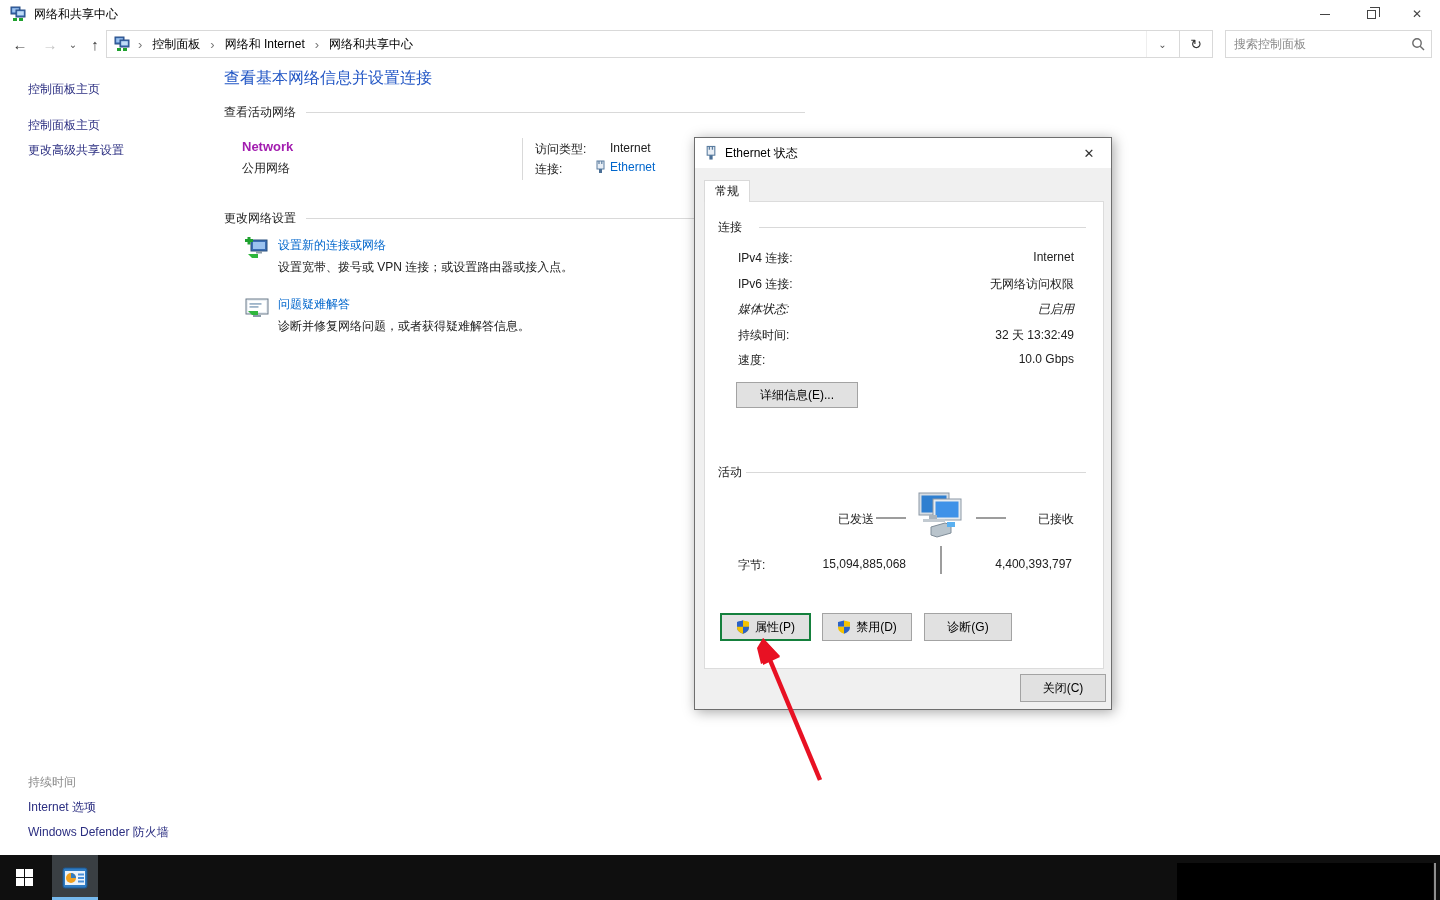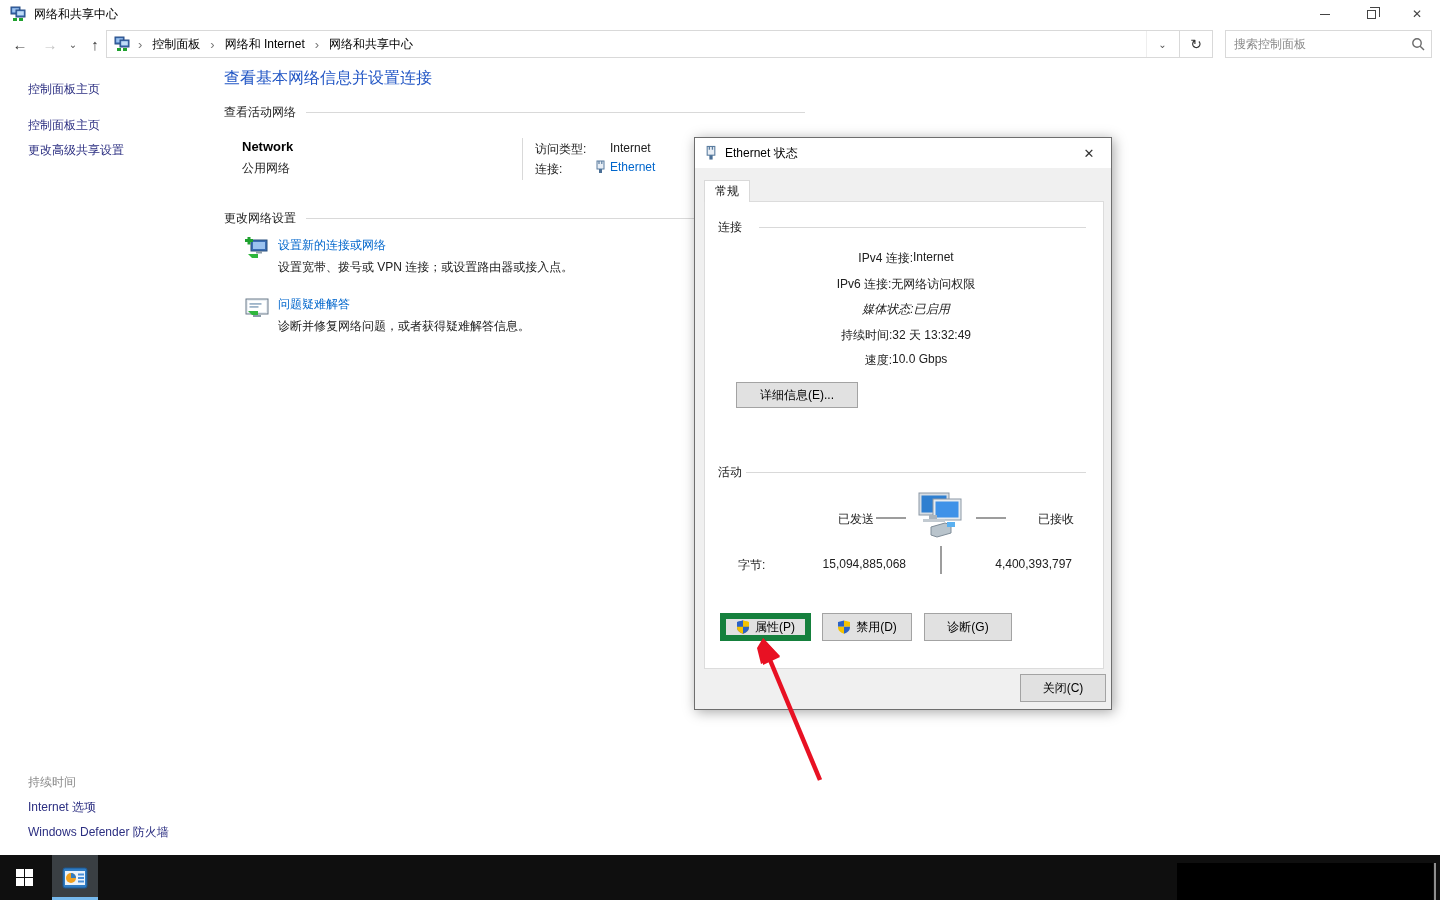--- a/index.html
+++ b/index.html
@@ -39,21 +39,21 @@
   .search-icon { width:26px; display:flex; justify-content:center; align-items:center; }
 
   
   .side-link { position:absolute; left:28px; color:#2b2e81; cursor:pointer; white-space:nowrap; }
   .see-also-hdr { position:absolute; left:28px; color:#8a8a8a; }
 
   
   .page-heading { position:absolute; left:224px; top:68px; font-size:16px; color:#2357c5; }
   .sect { position:absolute; left:224px; width:581px; display:flex; align-items:center; color:#202020; }
   .sect .rule { flex:1; height:1px; background:#d9d9d9; margin-left:10px; }
-  .netname { position:absolute; left:242px; top:139px; font-weight:bold; font-size:13px; color:#000000; }
+  .netname { position:absolute; left:242px; top:139px; font-weight:bold; font-size:13px; color:#a21caf; }
   .netcat { position:absolute; left:242px; top:160px; color:#202020; }
   .vdiv { position:absolute; left:522px; top:138px; width:1px; height:42px; background:#d9d9d9; }
   .kv-label { position:absolute; color:#202020; }
   .kv-value { position:absolute; color:#202020; }
   .link { color:#0066cc; cursor:pointer; }
   .eth-link { position:absolute; left:595px; top:160px; display:flex; align-items:center; }
   .eth-link .lbl { margin-left:4px; }
   .task { position:absolute; left:244px; }
   .task .t-title { position:absolute; left:34px; top:0; color:#0066cc; cursor:pointer; white-space:nowrap; }
   .task .t-desc { position:absolute; left:34px; top:22px; color:#202020; white-space:nowrap; }
@@ -61,23 +61,23 @@
   
   .dialog { position:absolute; left:694px; top:137px; width:418px; height:573px; background:#f0f0f0; border:1px solid #6e6e6e; box-shadow:2px 2px 12px rgba(0,0,0,0.35); }
   .dlg-titlebar { position:absolute; left:0; top:0; width:100%; height:30px; background:#fff; display:flex; align-items:center; }
   .dlg-titlebar .dlg-icon { margin-left:10px; }
   .dlg-titlebar .dlg-title { margin-left:8px; color:#000; }
   .dlg-close { position:absolute; right:0; top:0; width:44px; height:30px; display:flex; align-items:center; justify-content:center; color:#333; font-size:13px; }
   .dlg-tab { position:absolute; left:9px; top:42px; width:46px; height:22px; background:#fff; border:1px solid #d9d9d9; border-bottom:none; display:flex; align-items:center; justify-content:center; color:#202020; z-index:2; }
   .dlg-page { position:absolute; left:9px; top:63px; width:400px; height:468px; background:#fff; border:1px solid #dcdcdc; }
   .grp-label { position:absolute; color:#202020; }
   .grp-rule { position:absolute; height:1px; background:#d9d9d9; }
-  .dlg-row { position:absolute; left:43px; width:336px; display:flex; justify-content:center; color:#202020; }
+  .dlg-row { position:absolute; left:43px; width:336px; display:flex; justify-content:space-between; color:#202020; }
   .btn { background:#e1e1e1; border:1px solid #a3a3a3; display:flex; align-items:center; justify-content:center; color:#000; font-size:12px; font-family:inherit; cursor:pointer; }
-  .btn.focused { border:6px solid #15803d; }
+  .btn.focused { border:2px solid #15803d; }
   .btn .shield { margin-right:5px; }
   .details-btn { position:absolute; left:41px; top:244px; width:122px; height:26px; }
   .act-row { position:absolute; left:0; top:365px; width:400px; height:46px; }
   .act-label { position:absolute; top:8px; color:#202020; }
   .act-dash { position:absolute; top:14px; width:30px; height:2px; background:#9d9d9d; }
   .bytes-row { position:absolute; color:#202020; }
   .bytes-sep { position:absolute; left:245px; top:408px; width:2px; height:28px; background:#9d9d9d; }
   .dlg-btnrow-btn { position:absolute; top:475px; height:28px; }
   .dlg-footer-close { position:absolute; left:325px; top:536px; width:86px; height:28px; }
 

